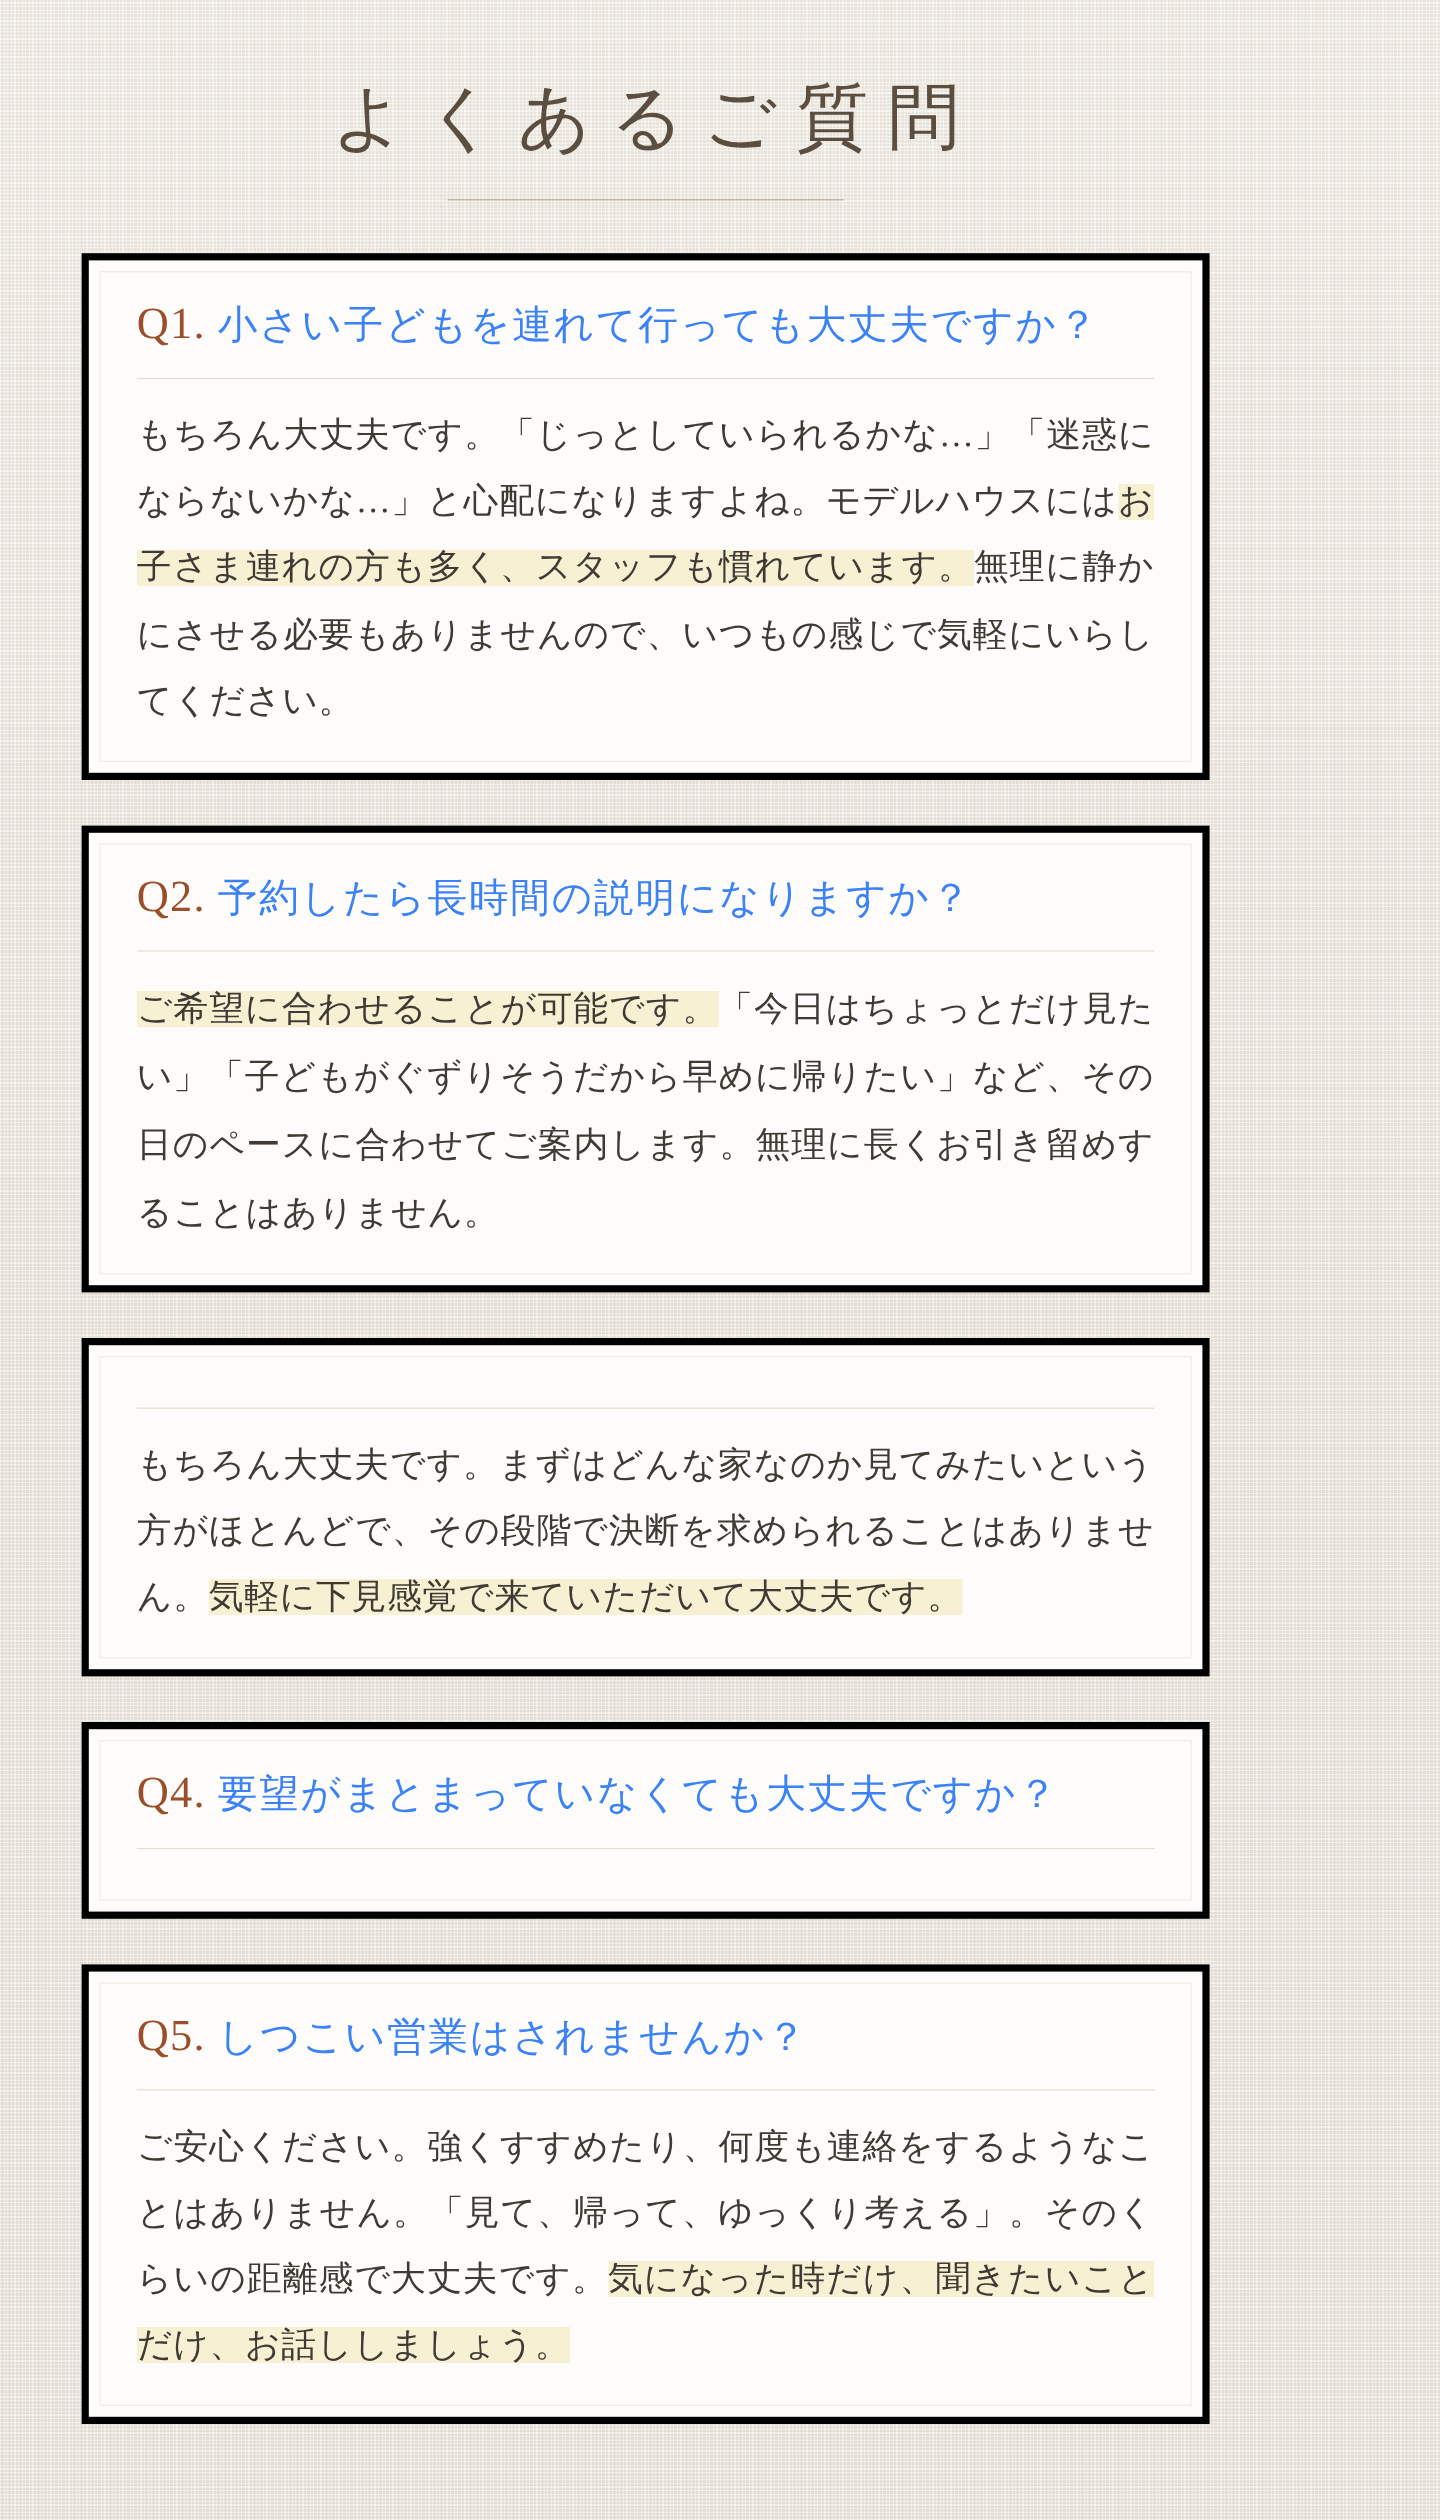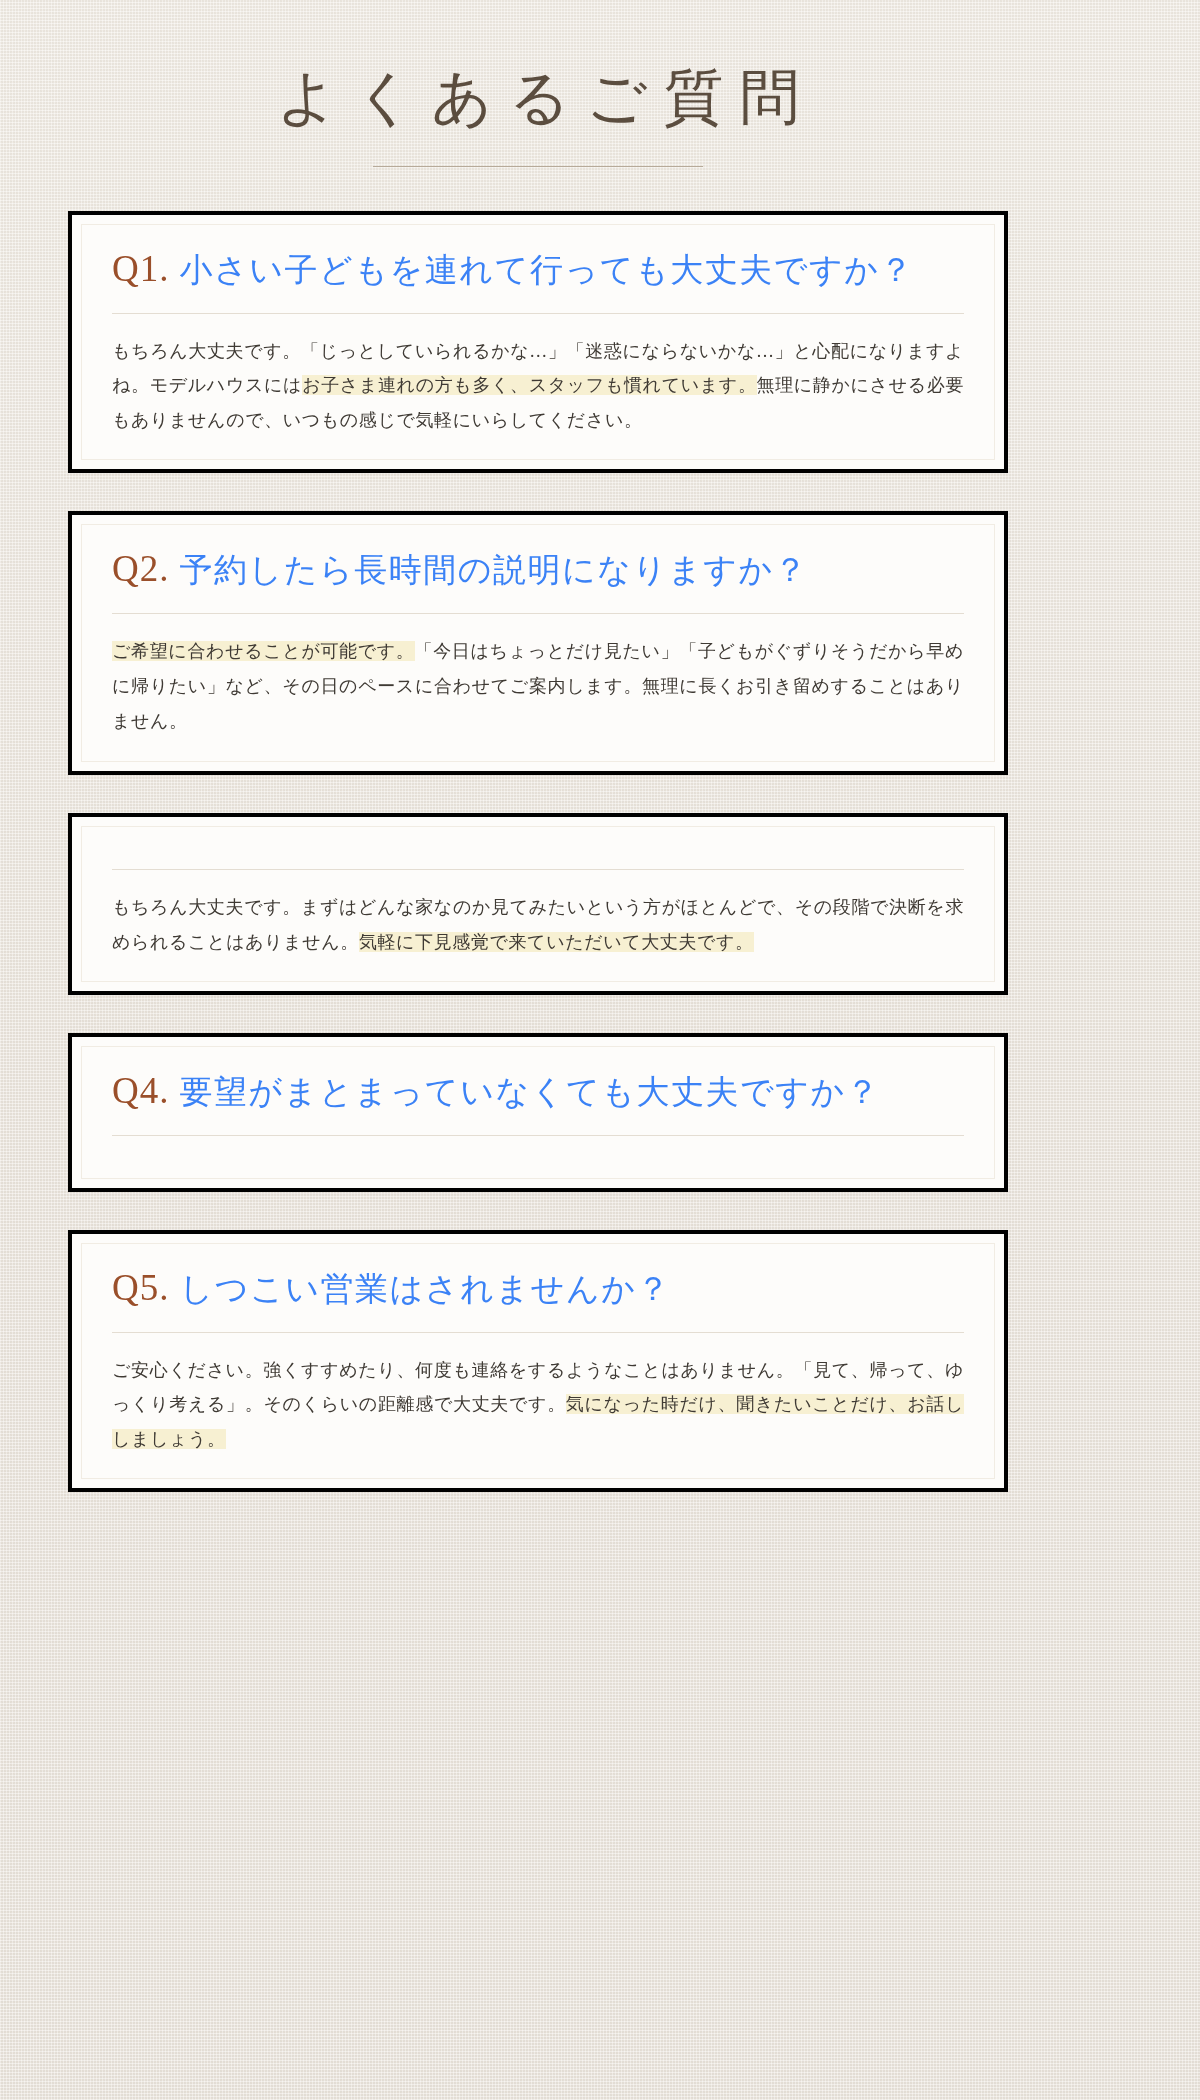--- a/index.html
+++ b/index.html
@@ -50,21 +50,21 @@
 
   
   .faq-list {
     margin-top: 44px;
     display: flex;
     flex-direction: column;
     gap: 38px;
   }
   .faq-card {
     background: #fdfcfa;
-    border: 4px solid #000000;
+    border: 6px solid #000000;
     box-shadow: 0 1px 2px rgba(120,105,85,0.06);
     padding: 30px 34px 32px 34px;
     position: relative;
   }
   .faq-card::after {
     content: "";
     position: absolute;
     left: 9px; right: 9px; top: 9px; bottom: 9px;
     border: 1px solid #f1ece3;
     pointer-events: none;
@@ -90,21 +90,21 @@
     line-height: 1.25;
   }
 
   .q-divider {
     height: 1px;
     background: #e4ddd2;
     margin: 22px 6px 20px 6px;
   }
 
   .faq-a {
-    font-size: 18px;
+    font-size: 29px;
     line-height: 1.92;
     letter-spacing: 0.6px;
     color: #3f3a34;
     padding: 0 6px;
     text-align: justify;
   }
   .hl {
     background: linear-gradient(transparent 6%, #f7f0d2 6%, #f7f0d2 94%, transparent 94%);
     padding: 1px 0;
   }

